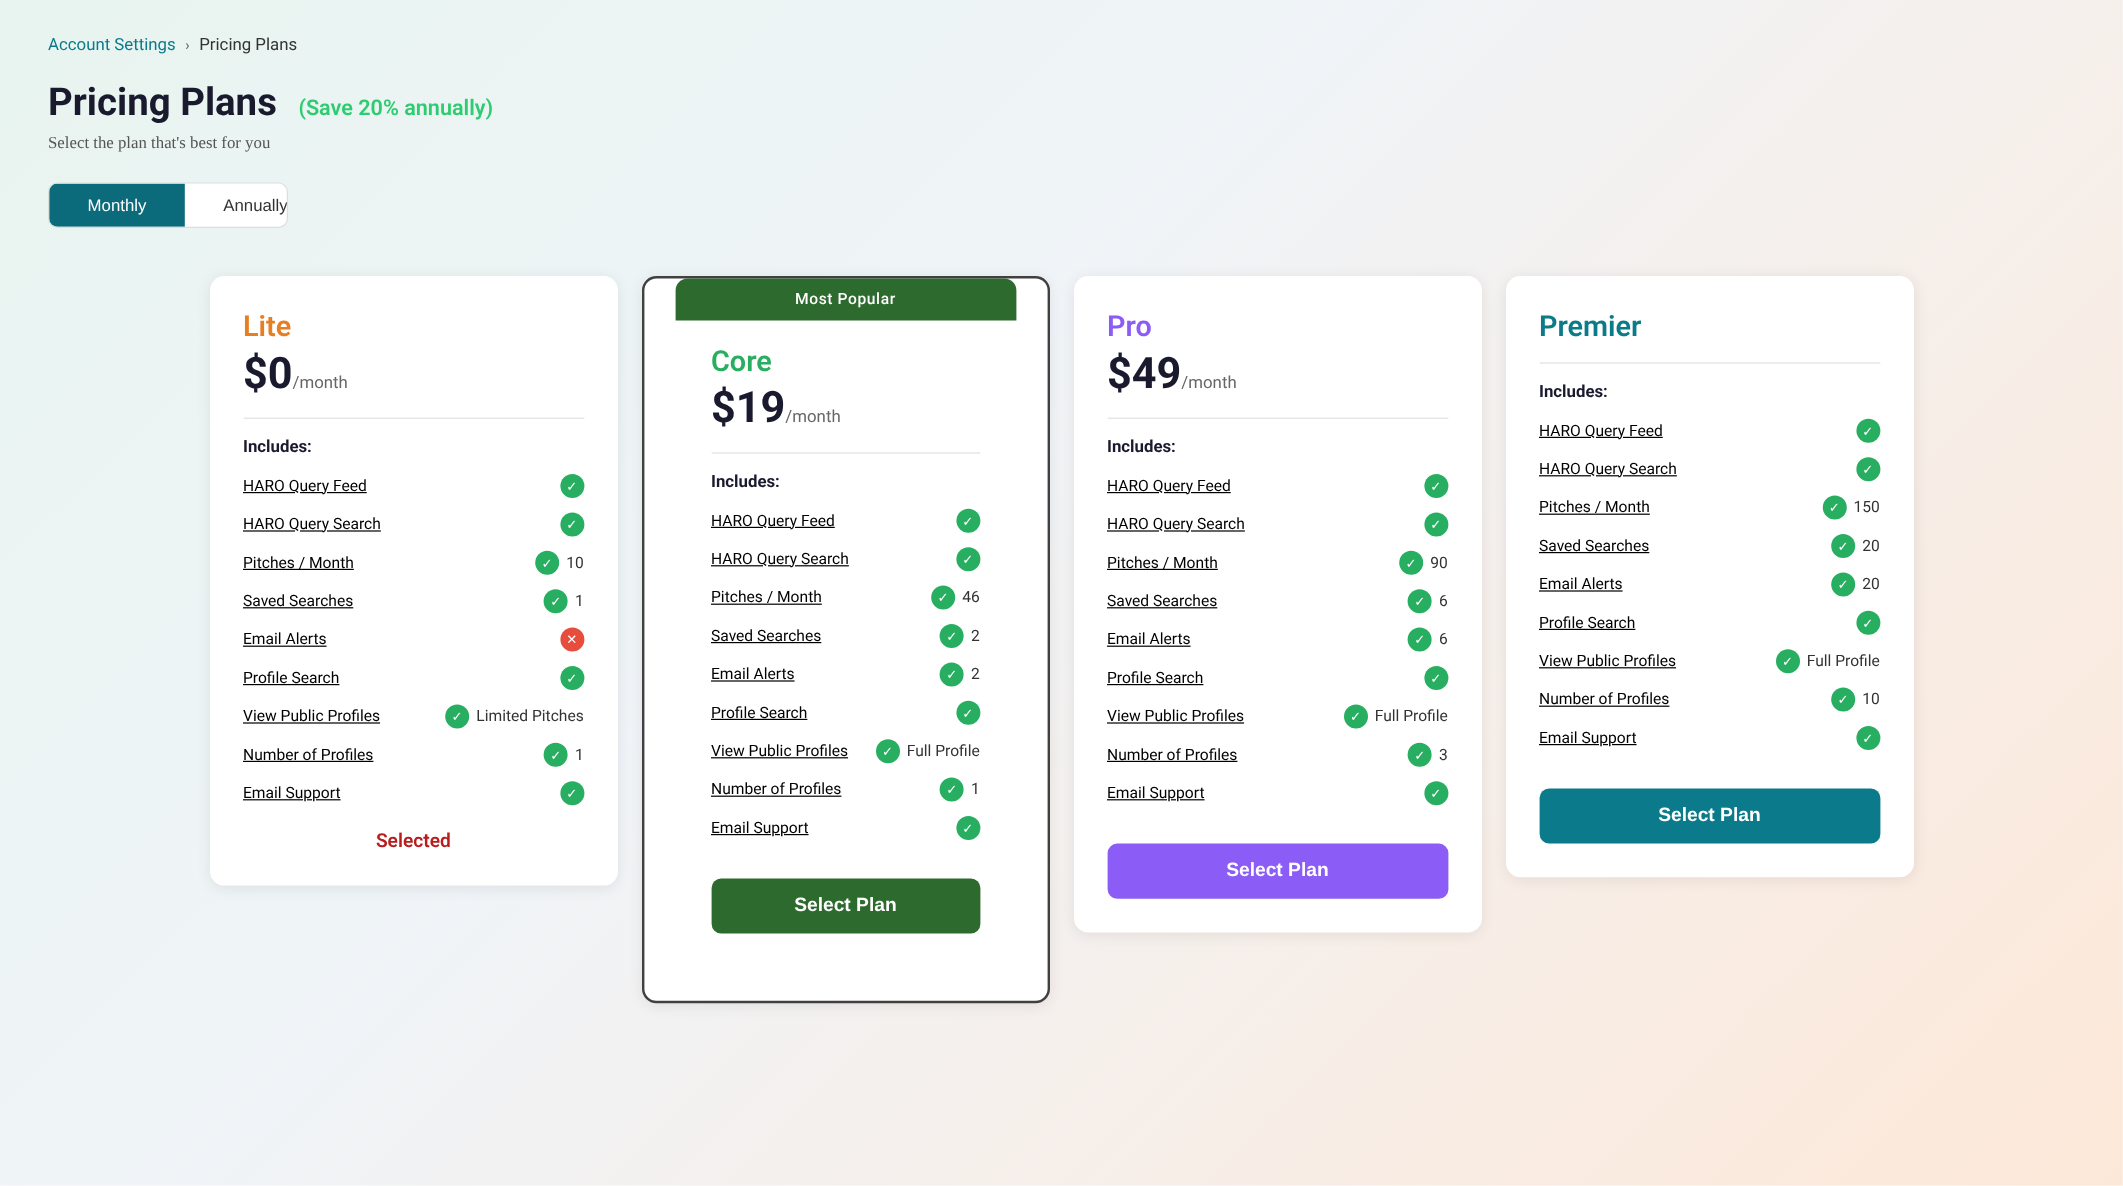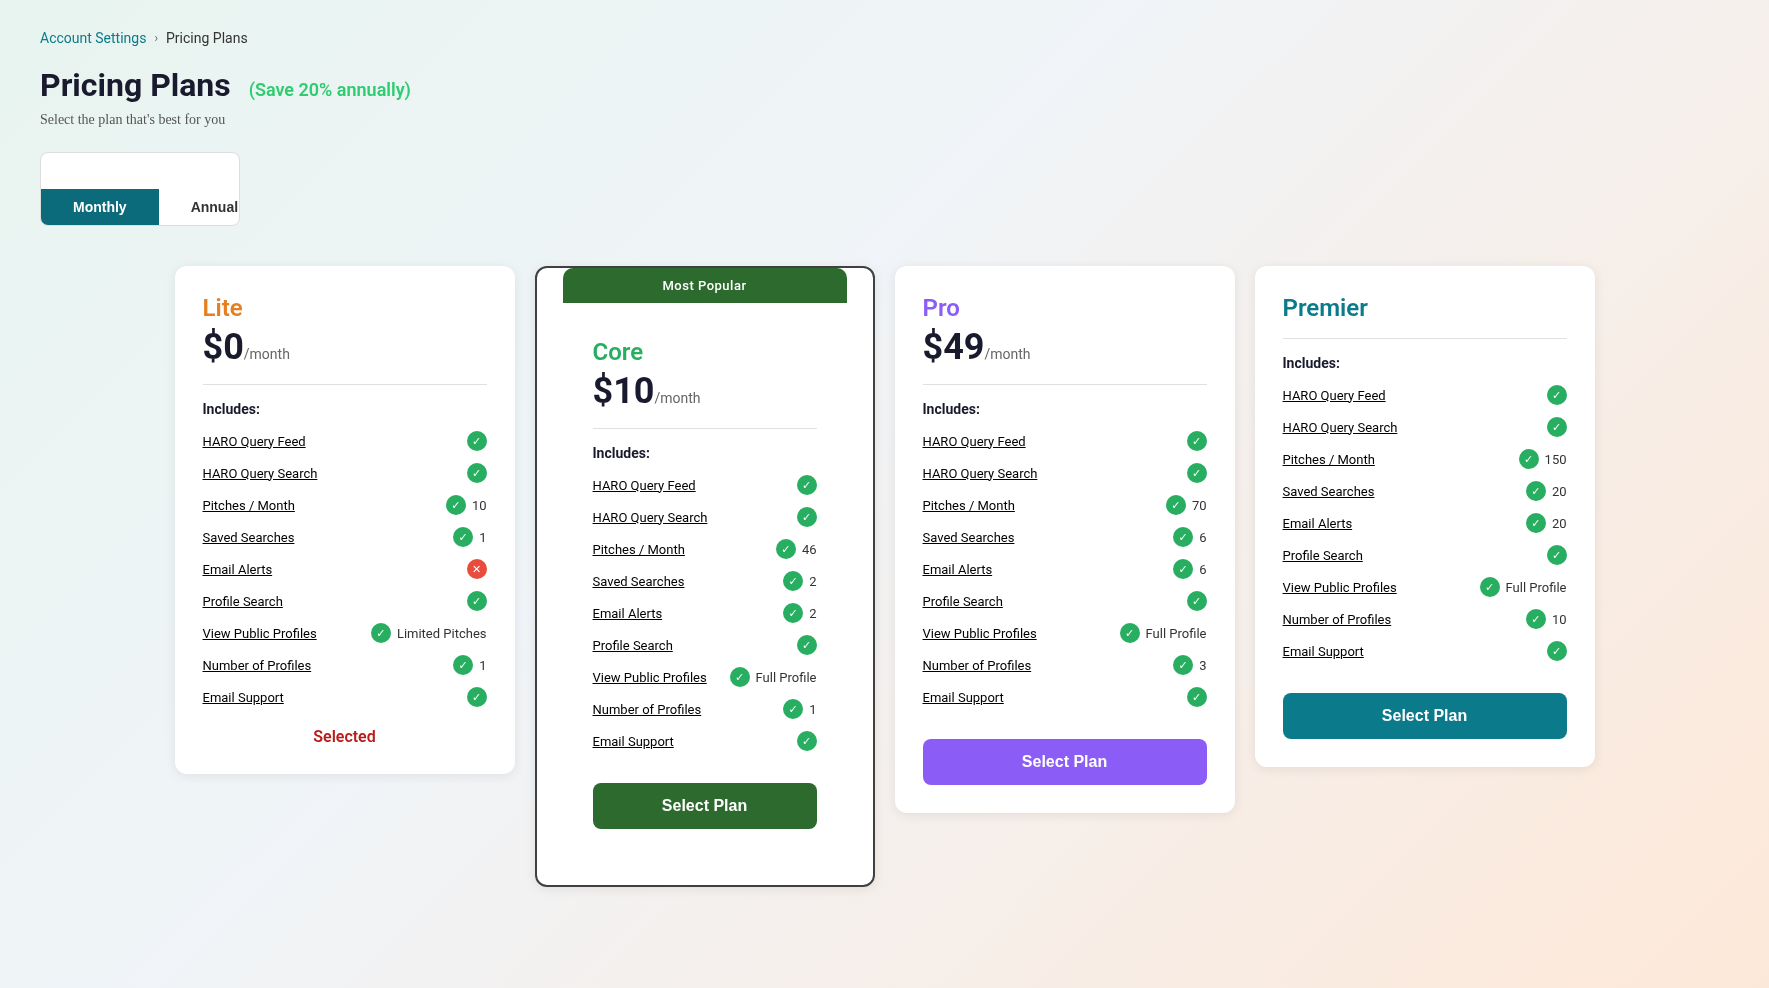--- a/index.html
+++ b/index.html
@@ -55,24 +55,23 @@
       width: 200px;
       margin-bottom: 40px;
     }
     .toggle-btn {
       flex: 1;
       padding: 10px 32px;
       border: none;
       background: transparent;
       cursor: pointer;
       font-size: 14px;
-      font-weight: 700;
+      font-weight: 400;
       color: #333;
       transition: background 0.2s;
-      margin-top: 36px;
     }
     .toggle-btn.active {
       background: #0b6b7a;
       color: #fff;
     }
     .plans-container {
       display: flex;
       gap: 20px;
       align-items: flex-start;
       justify-content: center;
@@ -95,21 +94,21 @@
       color: #fff;
       text-align: center;
       padding: 10px;
       font-size: 13px;
       font-weight: 500;
       border-radius: 10px 10px 0 0;
       margin: 0 -2px;
       letter-spacing: 0.5px;
     }
     .featured-content {
-      padding: 35px 28px 28px;
+      padding: 20px 28px 28px;
     }
     .plan-name {
       font-size: 24px;
       font-weight: 600;
       margin-bottom: 4px;
     }
     .plan-name.lite { color: #e67e22; }
     .plan-name.core { color: #27ae60; }
     .plan-name.pro { color: #8b5cf6; }
     .plan-name.premier { color: #0b7a8a; }
@@ -292,21 +291,21 @@
       <span class="feature-right">
         <span class="check-green">✓</span>
 
       </span>
     </div>
       <div class="selected-text">Selected</div>
     </div>
     <div class="plan-card featured">
       <div class="most-popular-banner">Most Popular</div>
       <div class="featured-content"><div class="plan-name core">Core</div><div class="plan-price">
-    <span class="amount">$10</span><span class="period">/month</span>
+    <span class="amount">$19</span><span class="period">/month</span>
   </div><hr class="divider"><div class="includes-label">Includes:</div><div class="feature-row">
       <span class="feature-name">HARO Query Feed</span>
       <span class="feature-right">
         <span class="check-green">✓</span>
 
       </span>
     </div><div class="feature-row">
       <span class="feature-name">HARO Query Search</span>
       <span class="feature-right">
         <span class="check-green">✓</span>
@@ -367,21 +366,21 @@
     </div><div class="feature-row">
       <span class="feature-name">HARO Query Search</span>
       <span class="feature-right">
         <span class="check-green">✓</span>
 
       </span>
     </div><div class="feature-row">
       <span class="feature-name">Pitches / Month</span>
       <span class="feature-right">
         <span class="check-green">✓</span>
-        <span class="feature-value">70</span>
+        <span class="feature-value">90</span>
       </span>
     </div><div class="feature-row">
       <span class="feature-name">Saved Searches</span>
       <span class="feature-right">
         <span class="check-green">✓</span>
         <span class="feature-value">6</span>
       </span>
     </div><div class="feature-row">
       <span class="feature-name">Email Alerts</span>
       <span class="feature-right">

